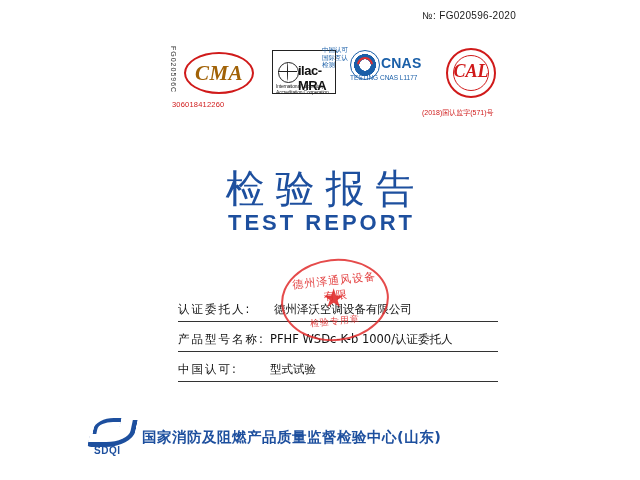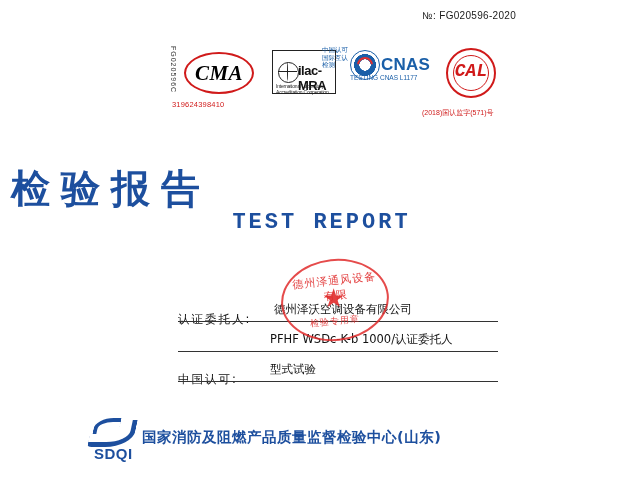--- a/index.html
+++ b/index.html
@@ -62,21 +62,21 @@
     border: 2px solid #d01a1a;
     border-radius: 50%/50%;
     box-sizing: border-box;
   }
   .cma .txt {
     position: absolute;
     left: 0;
     top: 9px;
     width: 70px;
     text-align: center;
-    color: #000000;
+    color: #a16207;
     font-size: 21px;
     font-weight: bold;
     font-style: italic;
     font-family: "Liberation Serif", serif;
     letter-spacing: 0.5px;
   }
   .cma-num {
     position: absolute;
     left: 12px;
     top: 62px;
@@ -162,21 +162,21 @@
     left: 6px; top: 6px;
     width: 16px; height: 16px;
     border: 2px solid #e03030;
     border-radius: 50%;
     box-sizing: border-box;
     clip-path: polygon(0 0, 100% 0, 100% 45%, 0 45%);
   }
   .cnas .name {
     position: absolute;
     left: 31px; top: 7px;
-    font-size: 17px;
+    font-size: 14px;
     font-weight: bold;
     color: #1a5fa8;
     font-family: "Liberation Sans", sans-serif;
     letter-spacing: 0.2px;
   }
   .cnas-side {
     position: absolute;
     left: 162px;
     top: 8px;
     width: 30px;
@@ -220,73 +220,73 @@
   }
   .cal .letters {
     position: absolute;
     left: 0; top: 13px;
     width: 50px;
     text-align: center;
     color: #d01a1a;
     font-size: 18px;
     font-weight: bold;
     font-style: italic;
-    font-family: Liberation Mono, monospace;
+    font-family: Liberation Serif, serif;
   }
   .cal-cap {
     position: absolute;
     left: 262px;
     top: 70px;
     font-size: 7px;
     color: #d01a1a;
     font-family: "Liberation Sans", sans-serif;
     white-space: nowrap;
   }
   
   .title-cn {
     position: absolute;
     top: 162px;
     left: 0;
     width: 640px;
-    text-align: left;
+    text-align: center;
     font-size: 39px;
-    font-weight: bold;
+    font-weight: normal;
     color: #1d4f9e;
     letter-spacing: 11px;
     text-indent: 11px;
     font-family: "DejaVu Sans", sans-serif;
   }
   .title-en {
     position: absolute;
     top: 210px;
     left: 0;
     width: 640px;
     text-align: center;
     font-size: 22px;
     font-weight: bold;
     color: #1d4f9e;
     letter-spacing: 3px;
     text-indent: 3px;
-    font-family: Liberation Mono, monospace;
+    font-family: Liberation Sans, sans-serif;
   }
   
   .fields {
     position: absolute;
     left: 178px;
     top: 300px;
     width: 320px;
   }
   .field-row {
     position: relative;
     height: 30px;
   }
   .field-label {
     position: absolute;
     left: 0;
-    top: 12px;
+    top: 2px;
     font-size: 11.5px;
     color: #111;
     letter-spacing: 2px;
     font-family: "DejaVu Sans", sans-serif;
     white-space: nowrap;
   }
   .field-value {
     position: absolute;
     top: 2px;
     font-size: 11.5px;
@@ -415,21 +415,21 @@
     height: 12px;
     border-top: 4px solid #1d4f9e;
     border-left: 4px solid #1d4f9e;
     border-radius: 70% 0 0 0;
     transform: skewX(-12deg);
   }
   .sdqi-logo .sdqi-text {
     position: absolute;
     left: 6px;
     top: 27px;
-    font-size: 15px;
+    font-size: 10px;
     font-weight: bold;
     color: #1d4f9e;
     letter-spacing: 0.5px;
     font-family: "Liberation Sans", sans-serif;
   }
   .footer-cn {
     position: absolute;
     left: 54px;
     top: 14px;
     font-size: 14.5px;
@@ -457,21 +457,21 @@
   <div class="report-no">№: FG020596-2020</div>
 
   <div class="logo-strip">
 
     <div class="vert-code">FG020596C</div>
 
     <div class="cma">
       <div class="ring"></div>
       <div class="txt">CMA</div>
     </div>
-    <div class="cma-num">319624398410</div>
+    <div class="cma-num">306018412260</div>
 
     <div class="ilac">
       <div class="box"></div>
       <div class="globe"></div>
       <div class="main">ilac-MRA</div>
       <div class="sub">International Laboratory Accreditation Cooperation</div>
     </div>
 
     <div class="cnas-side">中国认可 国际互认 检测</div>
     <div class="cnas">
@@ -491,20 +491,21 @@
   <div class="title-cn">检验报告</div>
   <div class="title-en">TEST REPORT</div>
 
   <div class="fields">
     <div class="field-row row1">
       <span class="field-label">认证委托人:</span>
       <span class="field-value">德州泽沃空调设备有限公司</span>
       <div class="rule"></div>
     </div>
     <div class="field-row row2">
+      <span class="field-label">产品型号名称:</span>
       <span class="field-value">PFHF WSDc-K-b 1000/认证委托人</span>
       <div class="rule"></div>
     </div>
     <div class="field-row row3">
       <span class="field-label">中国认可:</span>
       <span class="field-value">型式试验</span>
       <div class="rule"></div>
     </div>
   </div>
 

